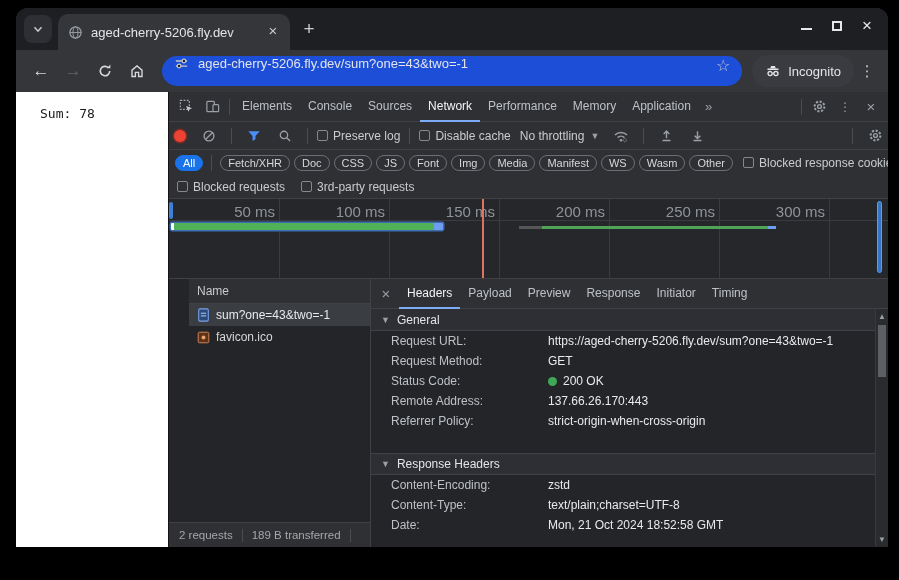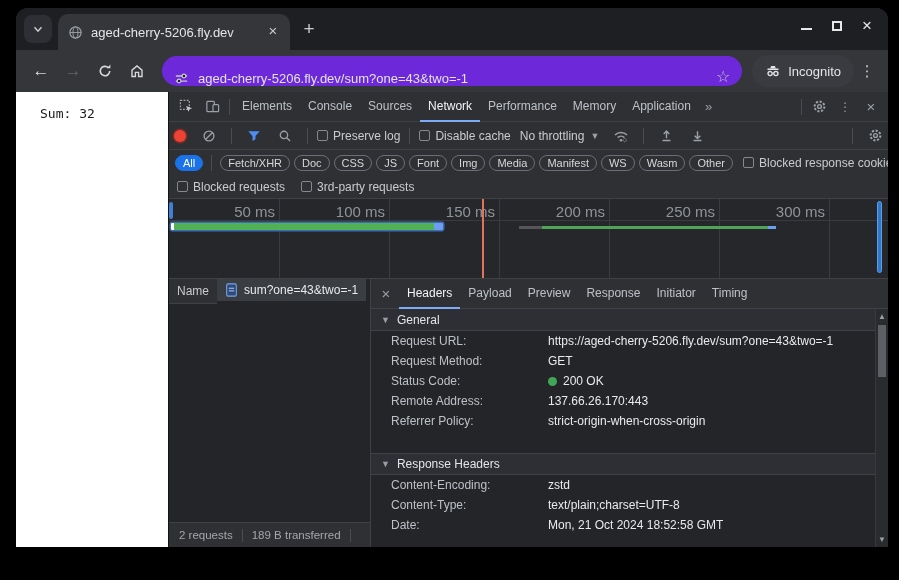--- a/index.html
+++ b/index.html
@@ -23,21 +23,21 @@
   .wincontrols { position:absolute; right:16px; top:13px; display:flex; gap:20px; align-items:center; }
   .win-min { width:11px; height:8px; border-bottom:2px solid #e8e8e8; }
   .win-max { width:10px; height:10px; border:2px solid #e8e8e8; }
   .win-close { color:#e8e8e8; font-size:17px; line-height:10px; }
 
   
   .toolbar { height:42px; background:#35363a; display:flex; align-items:center; padding:0 10px; gap:2px; }
   .navbtn { width:30px; height:30px; display:flex; align-items:center; justify-content:center;
     color:#d5d7da; font-size:17px; }
   .navbtn.disabled { color:#5f6368; }
-  .omnibox { flex:1; height:30px; background:#6d28d9; border-radius:15px; display:flex; align-items:flex-end;
+  .omnibox { flex:1; height:30px; background:#1d4ed8; border-radius:15px; display:flex; align-items:flex-start;
     padding:0 12px; gap:9px; margin:0 8px; min-width:0; }
   .url { flex:1; color:#e3e4e8; font-size:13px; white-space:nowrap; overflow:hidden; }
   .star { color:#c7c9cc; font-size:16px; }
   .incognito-badge { height:32px; background:#3a3b41; border-radius:16px; padding:0 13px;
     display:flex; align-items:center; gap:7px; color:#e3e4e8; font-size:13px; }
   .kebab { color:#c7c9cc; font-size:15px; width:22px; text-align:center; }
 
   
   .content { display:flex; height:455px; }
   .page { width:152px; background:#ffffff; padding:14px 0 0 24px;
@@ -83,22 +83,22 @@
     box-shadow:0 0 0 1.5px #3c6cb4; }
   .ov-bar2 { position:absolute; left:350px; top:27px; width:257px; height:3px;
     background:linear-gradient(to right, #565656 0 23px, #50a457 23px 249px, #6d9ef1 249px 257px); }
   .ov-loadline { position:absolute; left:313px; top:0; bottom:0; width:2px; background:#e0735f; }
   .ov-handle-left { position:absolute; left:0; top:3px; width:4px; height:17px; background:#3f7fd6; border-radius:2px; }
   .ov-handle-right { position:absolute; left:708px; top:2px; width:5px; height:72px; background:#3576c8; border-radius:3px;
     border:1px solid #57a0ee; }
 
   
   .dt-main { flex:1; display:flex; min-height:0; }
-  .req-col { width:202px; border-right:1px solid #404145; display:flex; 
-    position:relative; background:#242528; flex:none; }
+  .req-col { width:202px; border-right:1px solid #404145; display:flex; flex-direction:column;
+    position:relative; background:#242528; flex:none;padding-left:20px; }
   .req-head { height:25px; line-height:24px; background:#2f3034; border-bottom:1px solid #404145; padding:0 8px;
     color:#c9cbce; }
   .req-row { height:22px; display:flex; align-items:center; gap:6px; padding:0 8px; color:#d5d7da; white-space:nowrap; }
   .req-row.selected { background:#3a3d42; color:#e8eaed; }
   .req-foot { position:absolute; bottom:0; left:0; right:0; height:25px; background:#2f3034; border-top:1px solid #404145;
     display:flex; align-items:center; padding:0 10px; font-size:11.5px; color:#a3a7ac;margin-top:38px; }
   .req-foot .vdiv { height:13px; margin:0 9px; }
 
   .details { flex:1; display:flex; flex-direction:column; min-width:0; position:relative; }
   .det-tabs { height:30px; padding:0 2px; }
@@ -189,21 +189,21 @@
         </svg>
       </span>
       <span>Incognito</span>
     </div>
     <div class="kebab">⋮</div>
   </div>
 
   <div class="content">
 
     <div class="page">
-      <span>Sum: 32</span>
+      <span>Sum: 78</span>
     </div>
 
     <div class="devtools">
 
       <div class="dt-row dt-tabs">
         <div class="icbtn">
           <svg width="15" height="15" viewBox="0 0 16 16">
             <rect x="1.5" y="1.5" width="9.5" height="9.5" fill="none" stroke="#9aa0a6" stroke-width="1.3" stroke-dasharray="2 1.4"></rect>
             <path d="M7.5 7.5l6.5 2.4-2.8 1-1 2.8z" fill="#c9cbce"></path>
           </svg>

